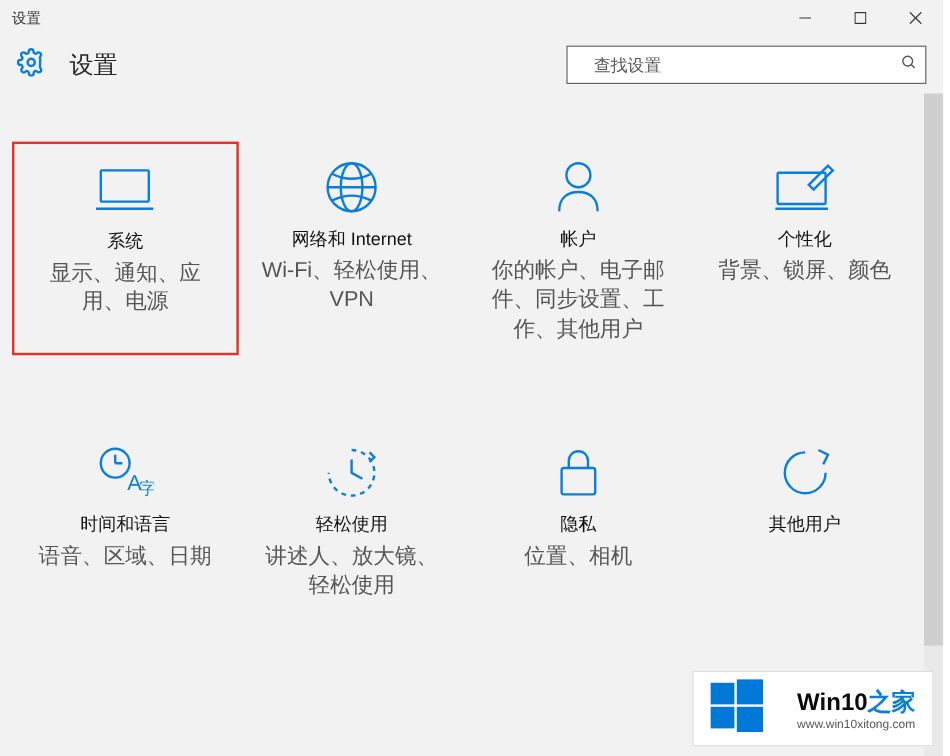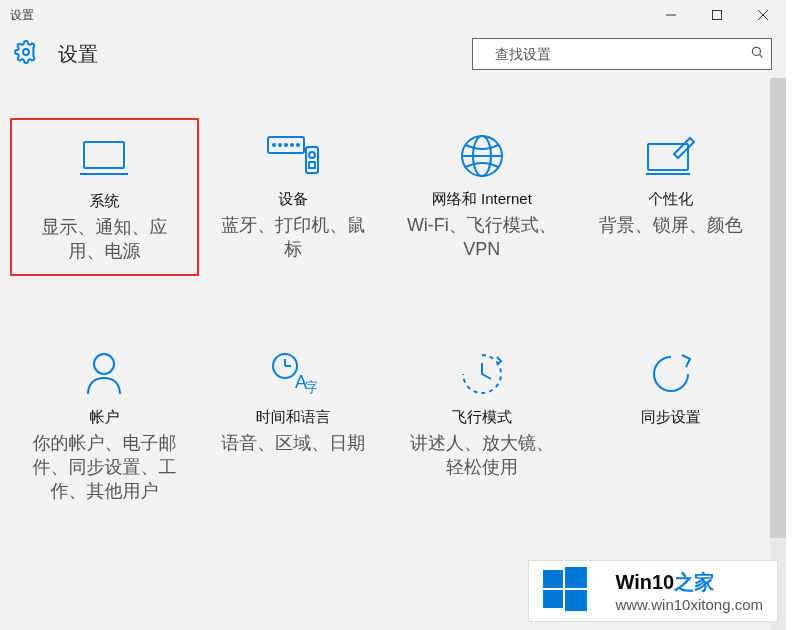--- a/index.html
+++ b/index.html
@@ -24,21 +24,21 @@
   .tile-highlight { border:2px solid #e4322b; }
   .tile-icon { height:56px; display:flex; align-items:center; justify-content:center; color:#0b7dda; margin-bottom:6px;}
   .tile-title { font-size:15px; color:#111; margin-bottom:4px; }
   .tile-desc { font-size:18px; color:#555; line-height:1.35; max-width:160px;}
   .scrollbar { position:absolute; right:0; top:78px; width:16px; height:calc(100% - 78px); background:#e9e9e9;}
   .scroll-thumb { width:16px; height:460px; background:#cfcfcf; }
   .watermark { position:absolute; right:8px; bottom:8px; background:#fff; border:1px solid #ddd; padding:6px 14px; display:flex; align-items:center; gap:28px; }
   .wm-logo { color:#0078d7; }
   .wm-text1 { font-size:20px; font-weight:700; color:#0a0a0a; }
   .wm-zj { color:#0b7dda; }
-  .wm-text2 { font-size:15px; color:#555; }
+  .wm-text2 { font-size:10px; color:#555; }
 </style>
 </head>
 <body>
 
 <div class="window">
 
   <div class="titlebar">
     <div class="titlebar-title">设置</div>
     <div class="window-controls">
       <div class="window-btn">
@@ -87,73 +87,56 @@
         <div class="tile-icon">
           <svg width="48" height="40" viewBox="0 0 48 40" fill="none" stroke="currentColor" stroke-width="2">
               <rect x="4" y="4" width="40" height="26" rx="1"></rect>
               <line x1="0" y1="36" x2="48" y2="36"></line>
             </svg>
         </div>
         <div class="tile-title">系统</div>
         <div class="tile-desc">显示、通知、应用、电源</div>
       </div>
 
-      <div class="tile">
-        <div class="tile-icon">
-          <svg width="54" height="42" viewBox="0 0 54 42" fill="none" stroke="currentColor" stroke-width="2">
-            <rect x="2" y="2" width="36" height="16" rx="2"></rect>
-            <circle cx="8" cy="10" r="1" fill="currentColor"></circle>
-              <circle cx="14" cy="10" r="1" fill="currentColor"></circle>
-              <circle cx="20" cy="10" r="1" fill="currentColor"></circle>
-              <circle cx="26" cy="10" r="1" fill="currentColor"></circle>
-              <circle cx="32" cy="10" r="1" fill="currentColor"></circle>
-            <rect x="40" y="12" width="12" height="26" rx="2"></rect>
-            <circle cx="46" cy="20" r="3"></circle>
-            <rect x="43" y="27" width="6" height="6"></rect>
-          </svg>
-        </div>
-        <div class="tile-title">设备</div>
-        <div class="tile-desc">蓝牙、打印机、鼠标</div>
-      </div>
 
       <div class="tile">
         <div class="tile-icon">
           <svg width="46" height="46" viewBox="0 0 46 46" fill="none" stroke="currentColor" stroke-width="2">
               <circle cx="23" cy="23" r="20"></circle>
               <ellipse cx="23" cy="23" rx="9" ry="20"></ellipse>
               <line x1="3" y1="23" x2="43" y2="23"></line>
               <path d="M7 12 Q23 20 39 12"></path>
               <path d="M7 34 Q23 26 39 34"></path>
             </svg>
         </div>
         <div class="tile-title">网络和 Internet</div>
-        <div class="tile-desc">Wi-Fi、飞行模式、VPN</div>
+        <div class="tile-desc">Wi-Fi、轻松使用、VPN</div>
+      </div>
+
+      <div class="tile">
+        <div class="tile-icon">
+          <svg width="40" height="44" viewBox="0 0 40 44" fill="none" stroke="currentColor" stroke-width="2">
+              <circle cx="20" cy="12" r="10"></circle>
+              <path d="M4 42 C4 30 12 26 20 26 C28 26 36 30 36 42"></path>
+            </svg>
+        </div>
+        <div class="tile-title">帐户</div>
+        <div class="tile-desc">你的帐户、电子邮件、同步设置、工作、其他用户</div>
       </div>
 
       <div class="tile">
         <div class="tile-icon">
           <svg width="50" height="40" viewBox="0 0 50 40" fill="none" stroke="currentColor" stroke-width="2">
               <rect x="2" y="8" width="40" height="26" rx="1"></rect>
               <line x1="0" y1="38" x2="44" y2="38"></line>
               <path d="M28 18 L44 2 L48 6 L32 22 Z"></path>
             </svg>
         </div>
         <div class="tile-title">个性化</div>
         <div class="tile-desc">背景、锁屏、颜色</div>
-      </div>
-
-      <div class="tile">
-        <div class="tile-icon">
-          <svg width="40" height="44" viewBox="0 0 40 44" fill="none" stroke="currentColor" stroke-width="2">
-              <circle cx="20" cy="12" r="10"></circle>
-              <path d="M4 42 C4 30 12 26 20 26 C28 26 36 30 36 42"></path>
-            </svg>
-        </div>
-        <div class="tile-title">帐户</div>
-        <div class="tile-desc">你的帐户、电子邮件、同步设置、工作、其他用户</div>
       </div>
 
       <div class="tile">
         <div class="tile-icon">
           <svg width="48" height="44" viewBox="0 0 48 44" fill="none" stroke="currentColor" stroke-width="2">
               <circle cx="16" cy="14" r="12"></circle>
               <line x1="16" y1="14" x2="16" y2="7"></line>
               <line x1="16" y1="14" x2="22" y2="14"></line>
               <text x="26" y="36" font-size="18" fill="currentColor" stroke="none">A</text>
               <text x="36" y="40" font-size="14" fill="currentColor" stroke="none">字</text>
@@ -164,33 +147,43 @@
       </div>
 
       <div class="tile">
         <div class="tile-icon">
           <svg width="46" height="46" viewBox="0 0 46 46" fill="none" stroke="currentColor" stroke-width="2">
               <path d="M23 4 A19 19 0 1 1 4 23" stroke-dasharray="4 4"></path>
               <polyline points="23 12 23 23 32 28"></polyline>
               <path d="M38 6 L42 10 L38 14"></path>
             </svg>
         </div>
-        <div class="tile-title">飞行模式</div>
+        <div class="tile-title">轻松使用</div>
         <div class="tile-desc">讲述人、放大镜、轻松使用</div>
       </div>
 
+      <div class="tile">
+        <div class="tile-icon">
+          <svg width="36" height="44" viewBox="0 0 36 44" fill="none" stroke="currentColor" stroke-width="2">
+              <rect x="4" y="18" width="28" height="22" rx="2"></rect>
+              <path d="M10 18 V12 a8 8 0 0 1 16 0 V18"></path>
+            </svg>
+        </div>
+        <div class="tile-title">隐私</div>
+        <div class="tile-desc">位置、相机</div>
+      </div>
 
       <div class="tile">
         <div class="tile-icon">
           <svg width="46" height="46" viewBox="0 0 46 46" fill="none" stroke="currentColor" stroke-width="2">
               <path d="M40 23 A17 17 0 1 1 23 6"></path>
               <polyline points="34 4 42 8 38 16"></polyline>
             </svg>
         </div>
-        <div class="tile-title">同步设置</div>
+        <div class="tile-title">其他用户</div>
         <div class="tile-desc"></div>
       </div>
 
     </div>
   </div>
 
   <div class="scrollbar">
     <div class="scroll-thumb"></div>
   </div>
 

